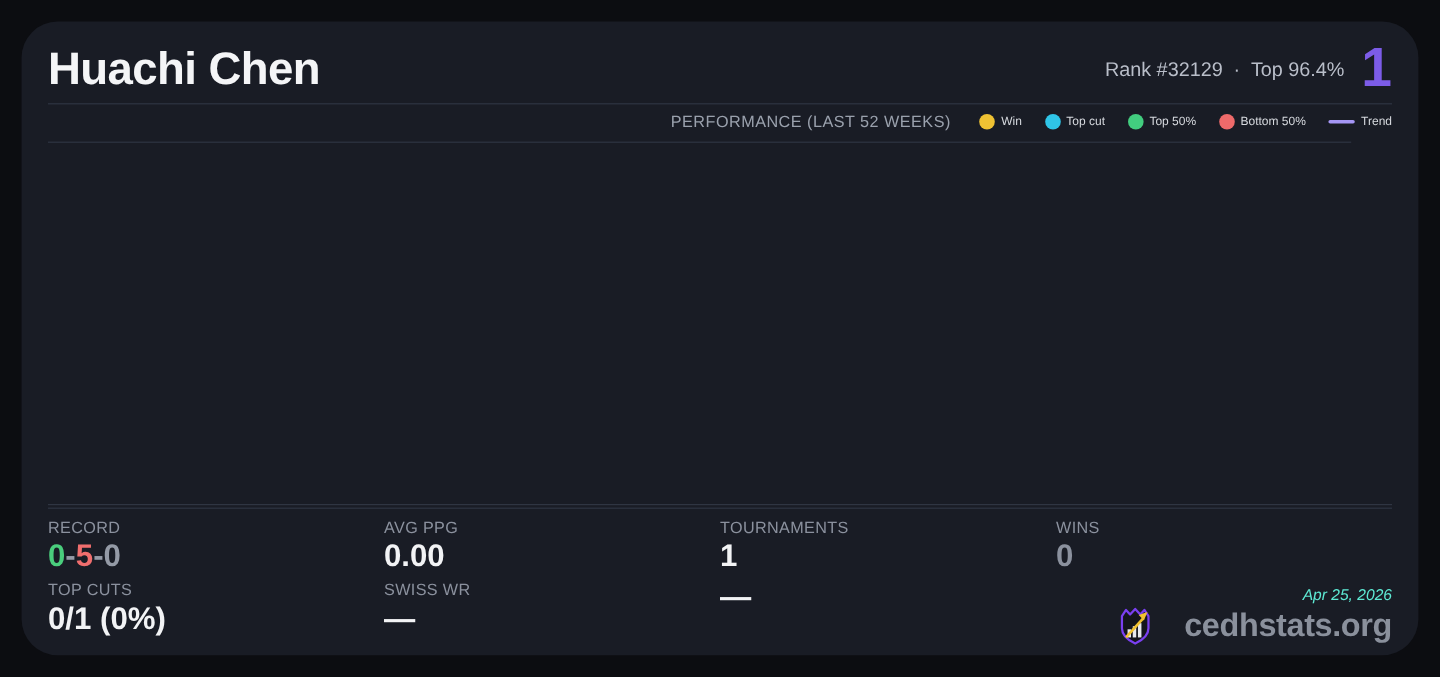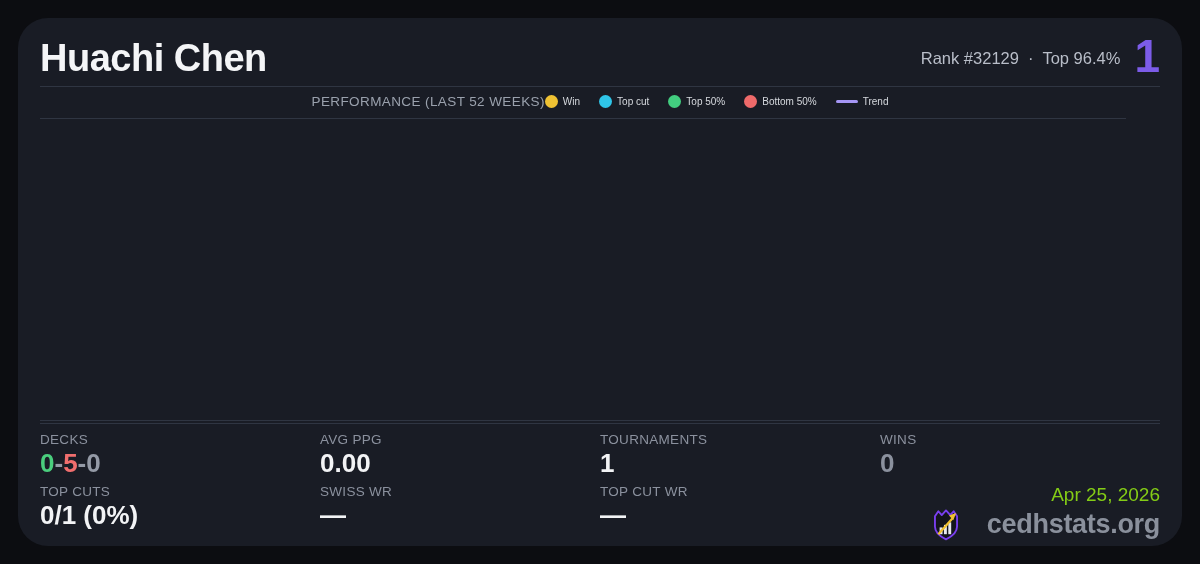--- a/index.html
+++ b/index.html
@@ -50,21 +50,22 @@
   .divider {
     border-top: 1px solid #2f3542;
     margin-top: 2px;
   }
   .divider.short { margin-right: 34px; }
   
   .perf-row {
     height: 29px;
     display: flex;
     align-items: center;
-    justify-content: center;
+    justify-content: flex-end;
+    gap: 24px;
   }
   .section-title {
     font-size: 13.5px;
     letter-spacing: 0.4px;
     color: #9aa1ad;
   }
   .legend {
     display: flex;
     align-items: center;
     gap: 19px;
@@ -128,22 +129,23 @@
   .footer-cell {
     grid-column: 4;
     grid-row: 2;
     display: flex;
     flex-direction: column;
     align-items: flex-end;
     justify-content: flex-end;
     gap: 1px;
   }
   .footer-date {
-    font-size: 19px;
-    color: #84cc16;
+    font-size: 13px;
+    color: #5eead4;
+    font-style: italic;
   }
   .brand-row {
     display: flex;
     align-items: center;
     gap: 24px;
   }
   .brand-text {
     font-size: 27px;
     font-weight: 700;
     letter-spacing: -0.3px;
@@ -194,21 +196,21 @@
   <div class="divider short"></div>
 
   <div class="chart-area"></div>
 
   <div class="divider"></div>
   <div class="divider"></div>
 
   <div class="stats-grid">
 
     <div>
-      <div class="stat-label">DECKS</div>
+      <div class="stat-label">RECORD</div>
       <div class="stat-value">
         <span class="record-part" style="color: rgb(74, 206, 125);">0</span><span class="record-part" style="color: rgb(148, 154, 166);">-</span><span class="record-part" style="color: rgb(240, 110, 110);">5</span><span class="record-part" style="color: rgb(148, 154, 166);">-</span><span class="record-part" style="color: rgb(148, 154, 166);">0</span>
       </div>
     </div>
 
     <div>
       <div class="stat-label">AVG PPG</div>
       <div class="stat-value">0.00</div>
     </div>
 
@@ -226,21 +228,20 @@
       <div class="stat-label">TOP CUTS</div>
       <div class="stat-value">0/1 (0%)</div>
     </div>
 
     <div>
       <div class="stat-label">SWISS WR</div>
       <div class="stat-value">—</div>
     </div>
 
     <div>
-      <div class="stat-label">TOP CUT WR</div>
       <div class="stat-value">—</div>
     </div>
 
     <div class="footer-cell">
       <div class="footer-date">Apr 25, 2026</div>
       <div class="brand-row">
         <svg class="brand-logo" width="34" height="34" viewBox="0 0 40 40" fill="none" xmlns="http://www.w3.org/2000/svg">
           <path d="M7 11 L11 5 L15 9.5 L20 4 L25 9.5 L29 5 L33 11 L33 23 C33 30 27.5 34.5 20 38 C12.5 34.5 7 30 7 23 Z" fill="#14151c" stroke="#7a3ff0" stroke-width="2.2" stroke-linejoin="round"></path>
           <rect x="12.5" y="24" width="3.4" height="8" fill="#e8e9ee"></rect>
           <rect x="17.6" y="21" width="3.4" height="11" fill="#e8e9ee"></rect>

